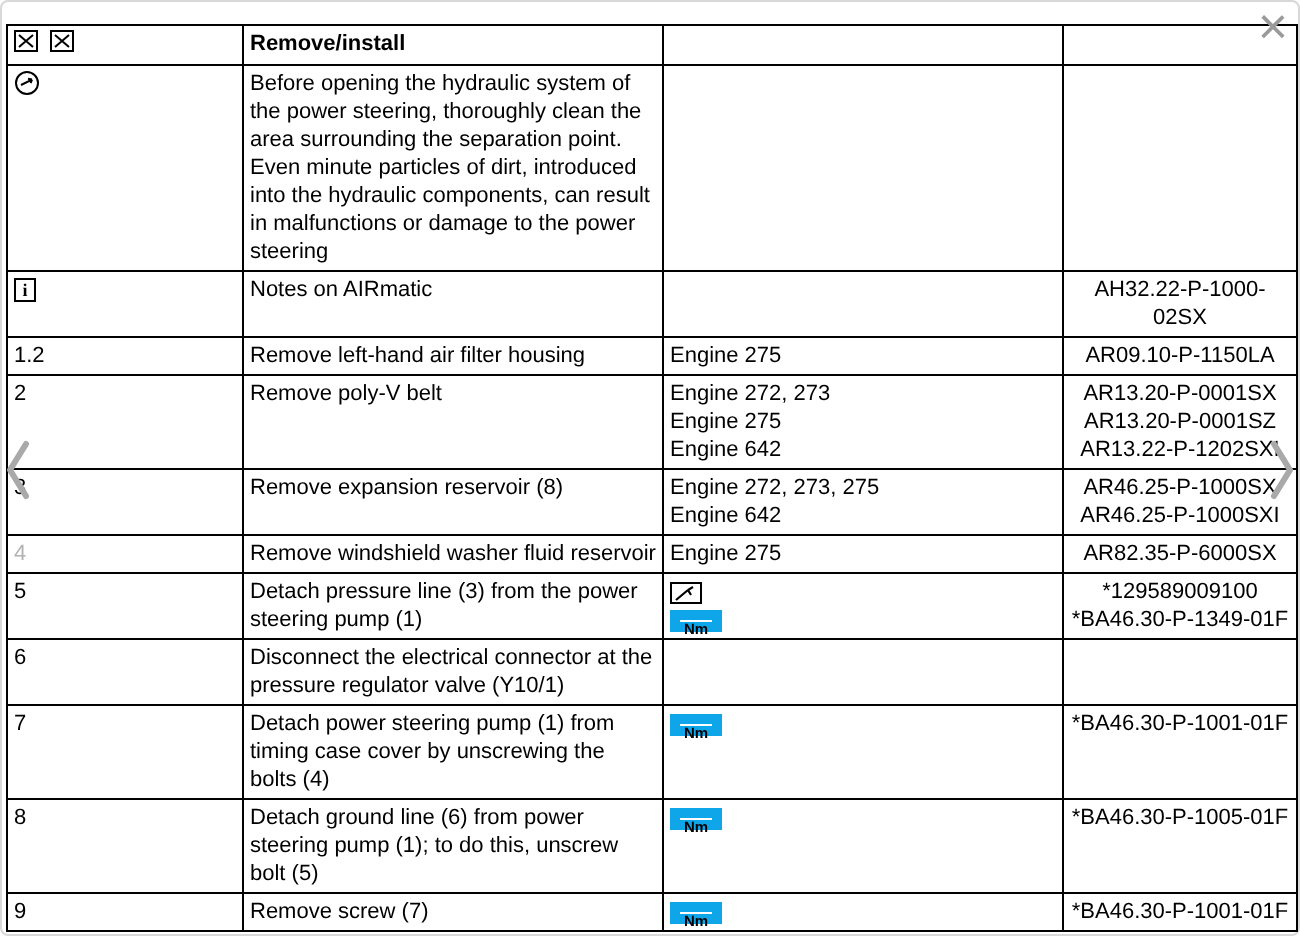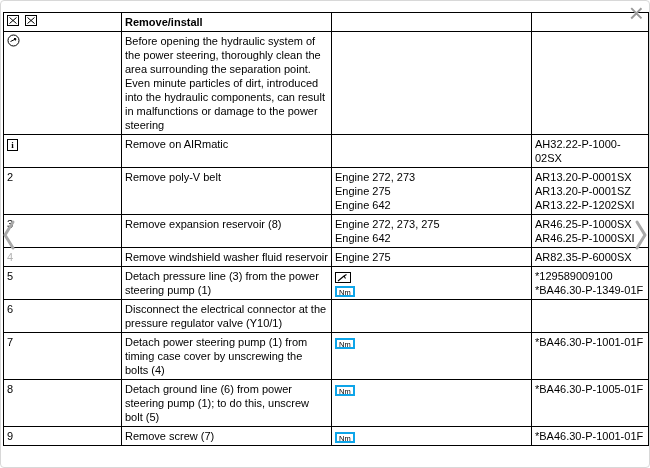--- a/index.html
+++ b/index.html
@@ -21,26 +21,26 @@
   table.proc td {
     border:1px solid #000;
     vertical-align:top;
     padding:2px 3px;
     font-size:11px;
     line-height:14px;
     overflow:hidden;
     word-wrap:break-word;
   }
   td.hdr { font-weight:bold; }
-  td.refcell { padding:1px 2px; }
+  td.refcell { padding:1px 2px;text-align:center; }
   .muted { color:#b3b3b3; }
   .line { min-height:14px; }
   .nm-box {
-    display:inline-block; border:2px solid #0ea5e9; font-size:7.5px; line-height:9px;
-    padding:0 2px; height:11px; vertical-align:middle; font-weight:normal;
+    display:inline-block; border:5px solid #0ea5e9; font-size:7.5px; line-height:9px;
+    padding:0 2px; height:11px; vertical-align:middle; font-weight:bold;
   }
   .tool-box {
     display:inline-block; border:1px solid #000; width:16px; height:11px;
     vertical-align:middle; text-align:center; line-height:9px;
   }
   .info-box {
     display:inline-block; border:1px solid #000; width:11px; height:12px;
     font-size:9px; line-height:11px; text-align:center;
     font-family:"Liberation Serif", serif; font-weight:bold;
   }
@@ -89,24 +89,34 @@
         <td><span class="circle-icon"><svg width="13" height="13" viewBox="0 0 13 13">
               <circle cx="6.5" cy="6.5" r="5.5" fill="none" stroke="#000"></circle>
               <path d="M3.5 7.5 L9 4.8 M9 4.8 L7 4.4 M9 4.8 L8.3 6.6" fill="none" stroke="#000"></path>
             </svg></span></td>
         <td>Before opening the hydraulic system of the power steering, thoroughly clean the area surrounding the separation point. Even minute particles of dirt, introduced into the hydraulic components, can result in malfunctions or damage to the power steering</td>
         <td></td>
         <td class="refcell"></td>
       </tr>
       <tr>
         <td><span class="info-box">i</span></td>
-        <td>Remove on AIRmatic</td>
+        <td>Notes on AIRmatic</td>
         <td></td>
         <td class="refcell">
           <div class="line">AH32.22-P-1000-02SX</div>
+        </td>
+      </tr>
+      <tr>
+        <td>1.2</td>
+        <td>Remove left-hand air filter housing</td>
+        <td>
+          <div class="line">Engine 275</div>
+        </td>
+        <td class="refcell">
+          <div class="line">AR09.10-P-1150LA</div>
         </td>
       </tr>
       <tr>
         <td>2</td>
         <td>Remove poly-V belt</td>
         <td>
           <div class="line">Engine 272, 273</div>
           <div class="line">Engine 275</div>
           <div class="line">Engine 642</div>
         </td>

